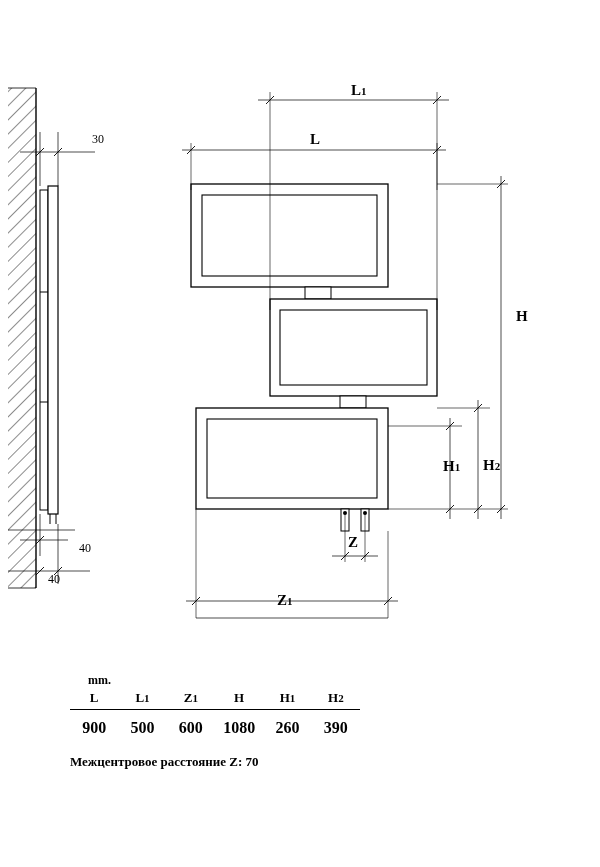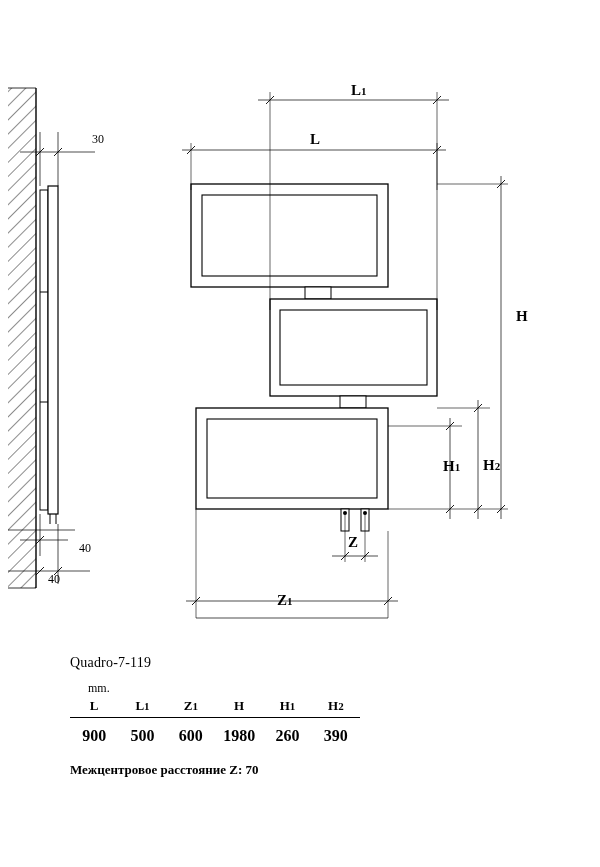--- a/index.html
+++ b/index.html
@@ -54,21 +54,22 @@
     width: 420px;
   }
   .spec-title {
     font-size: 14px;
     font-weight: normal;
     letter-spacing: 0.2px;
   }
   .spec-units {
     font-size: 12px;
     margin-left: 18px;
-    margin-top: 10px;
+    margin-top: 18px;
+    font-weight: bold;
   }
   table.spec-table {
     border-collapse: collapse;
     margin-top: 2px;
     width: 290px;
     table-layout: fixed;
   }
   table.spec-table th {
     font-size: 13px;
     font-weight: bold;
@@ -249,40 +250,39 @@
     <span class="dim-letter">H</span><span class="dim-sub">2</span>
   </div>
 
   <div class="lbl dim-letter" style="left:348px; top:534px;">Z</div>
 
   <div class="lbl" style="left:277px; top:591px;">
     <span class="dim-letter">Z</span><span class="dim-sub">1</span>
   </div>
 
   <div class="spec">
-    <div class="spec-title">Quadro-7-119</div>
     <div class="spec-units">mm.</div>
 
     <table class="spec-table">
       <thead>
         <tr class="head-row">
           <th><span>L</span><span class="dim-sub"></span></th>
           <th><span>L</span><span class="dim-sub">1</span></th>
           <th><span>Z</span><span class="dim-sub">1</span></th>
           <th><span>H</span><span class="dim-sub"></span></th>
           <th><span>H</span><span class="dim-sub">1</span></th>
           <th><span>H</span><span class="dim-sub">2</span></th>
         </tr>
       </thead>
       <tbody>
         <tr>
           <td>900</td>
           <td>500</td>
           <td>600</td>
-          <td>1980</td>
+          <td>1080</td>
           <td>260</td>
           <td>390</td>
         </tr>
       </tbody>
     </table>
 
     <div class="spec-note">Межцентровое расстояние Z: 70</div>
   </div>
 
 </div>

